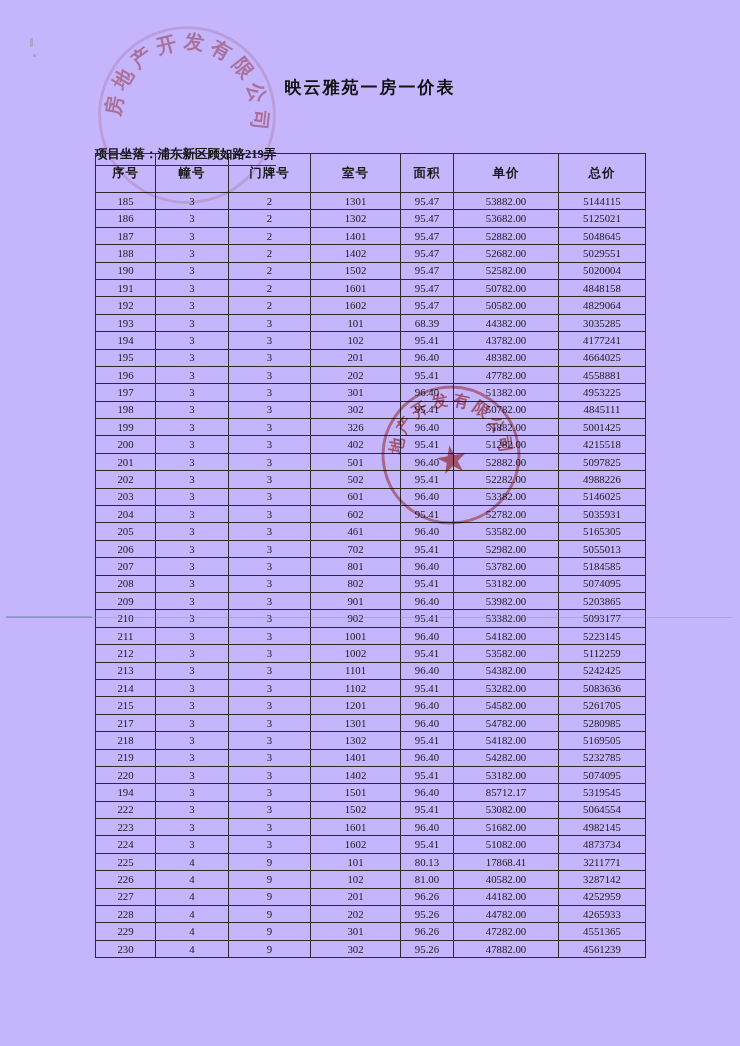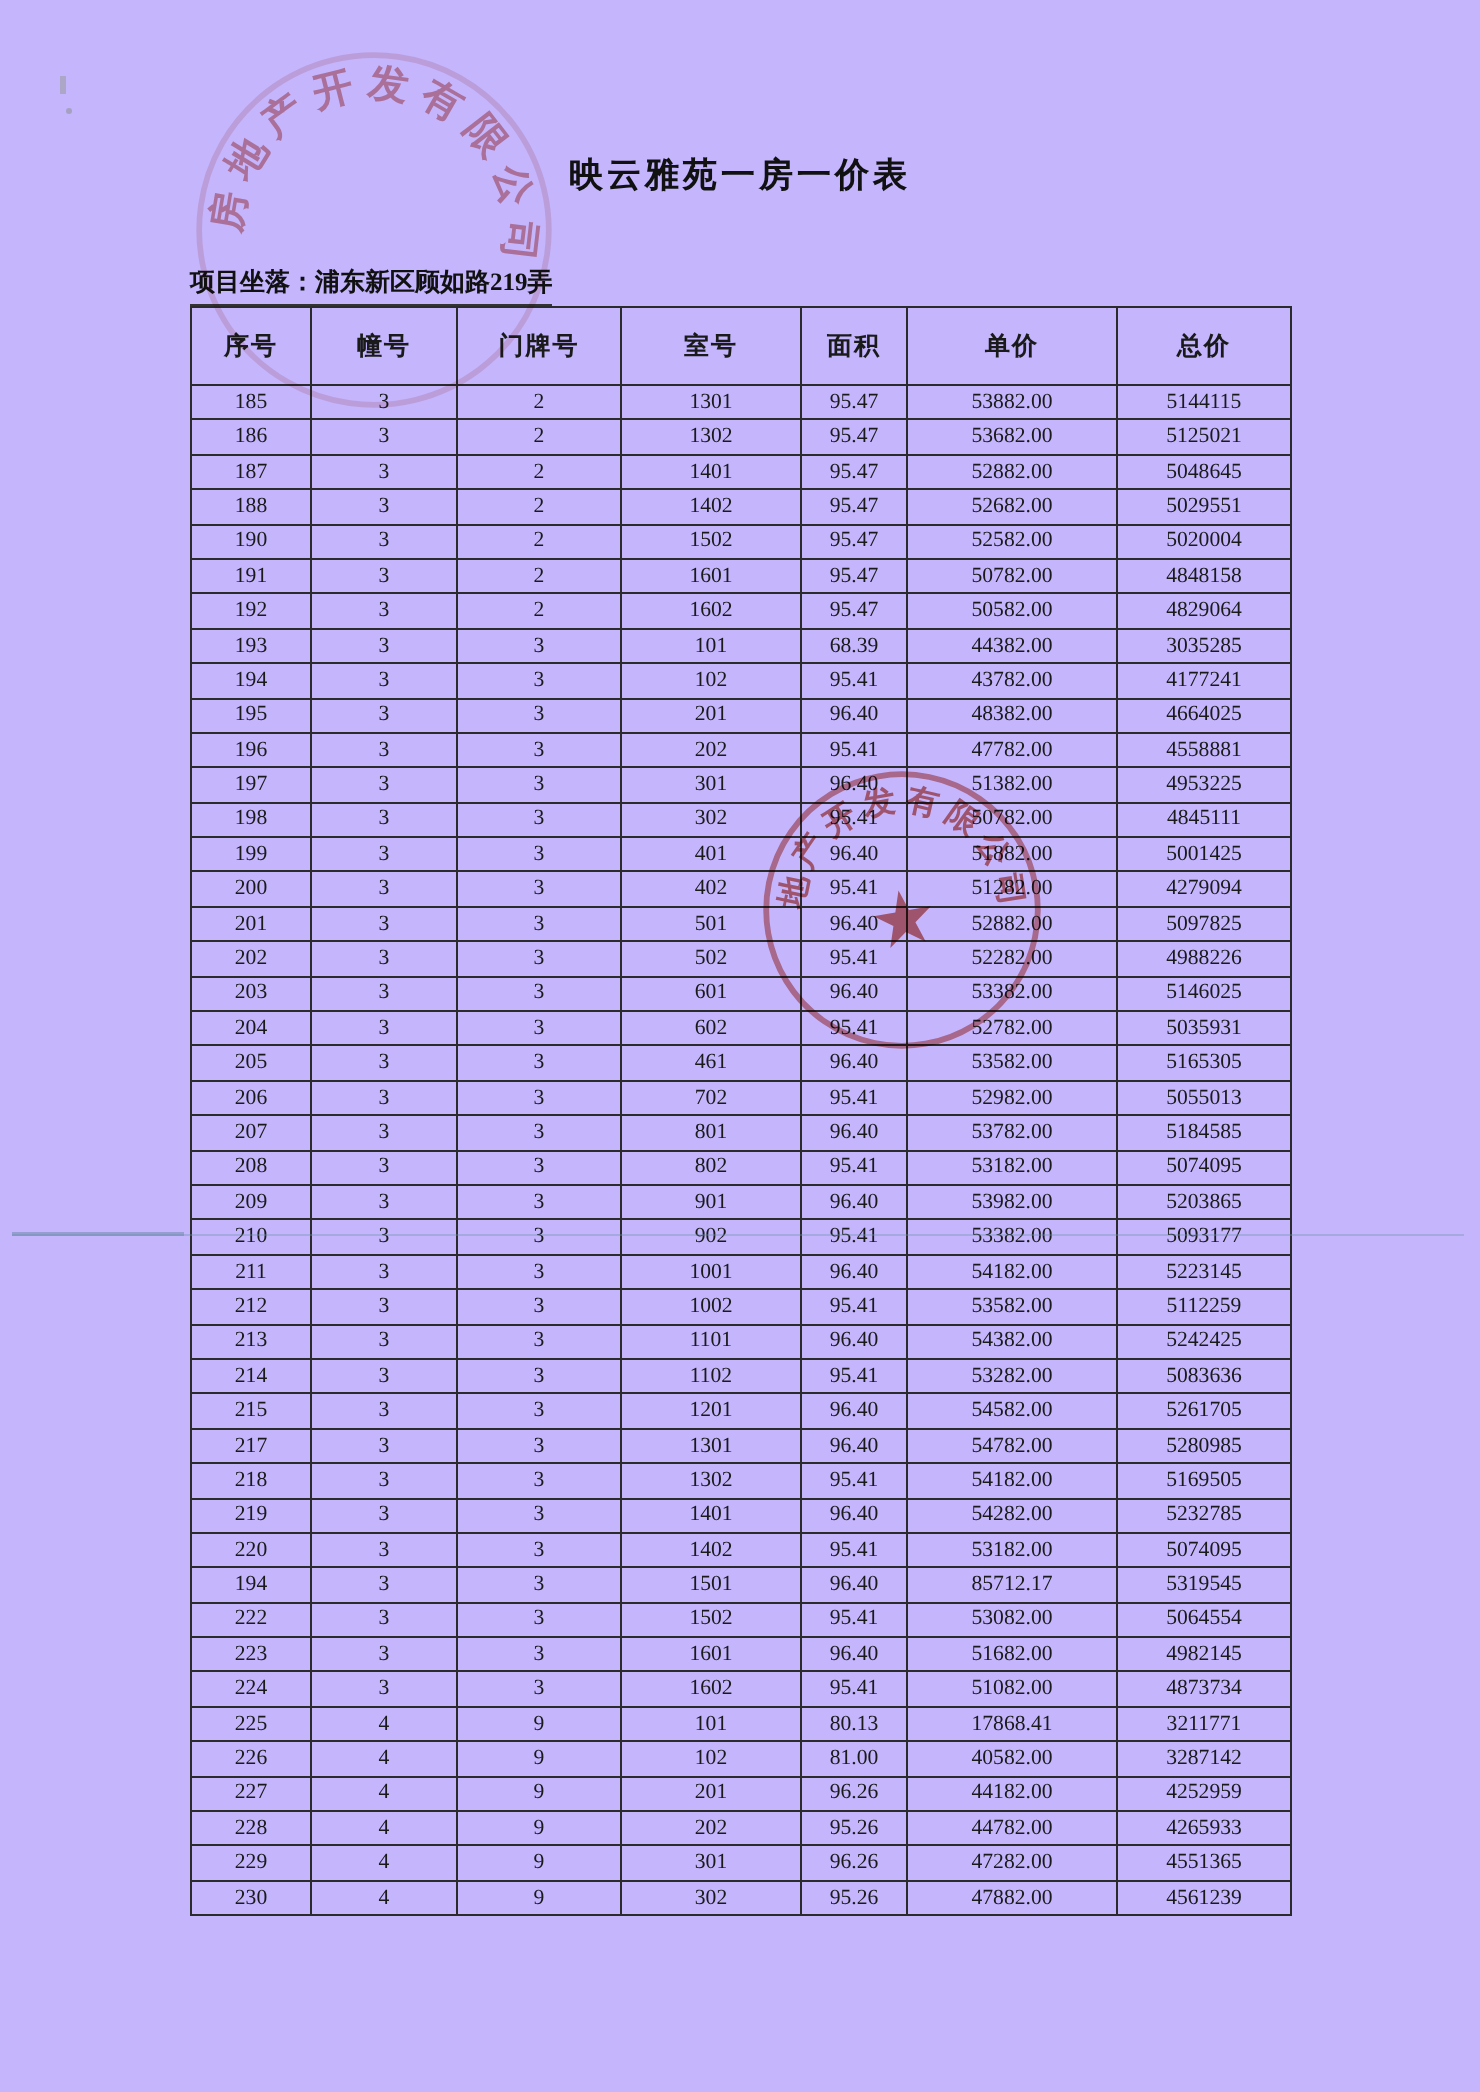--- a/index.html
+++ b/index.html
@@ -12,21 +12,21 @@
     color:#1a1a1a;
   }
   .doc-title{
     position:absolute;top:76px;left:0;right:0;
     text-align:center;
     font-size:17px;font-weight:bold;
     letter-spacing:2px;
     color:#111;
   }
   .location-line{
-    position:absolute;top:133px;left:95px;
+    position:absolute;top:146px;left:95px;
     font-size:12.5px;font-weight:bold;
     border-bottom:1px solid #333;
     padding-bottom:2px;
     color:#111;
   }
   table.price-table{
     position:absolute;top:153px;left:95px;
     width:550px;
     border-collapse:collapse;
     table-layout:fixed;
@@ -232,33 +232,33 @@
           <td>3</td>
           <td>302</td>
           <td>95.41</td>
           <td>50782.00</td>
           <td>4845111</td>
         </tr>
         <tr>
           <td>199</td>
           <td>3</td>
           <td>3</td>
-          <td>401</td>
+          <td>326</td>
           <td>96.40</td>
           <td>51882.00</td>
           <td>5001425</td>
         </tr>
         <tr>
           <td>200</td>
           <td>3</td>
           <td>3</td>
           <td>402</td>
           <td>95.41</td>
           <td>51282.00</td>
-          <td>4279094</td>
+          <td>4215518</td>
         </tr>
         <tr>
           <td>201</td>
           <td>3</td>
           <td>3</td>
           <td>501</td>
           <td>96.40</td>
           <td>52882.00</td>
           <td>5097825</td>
         </tr>

